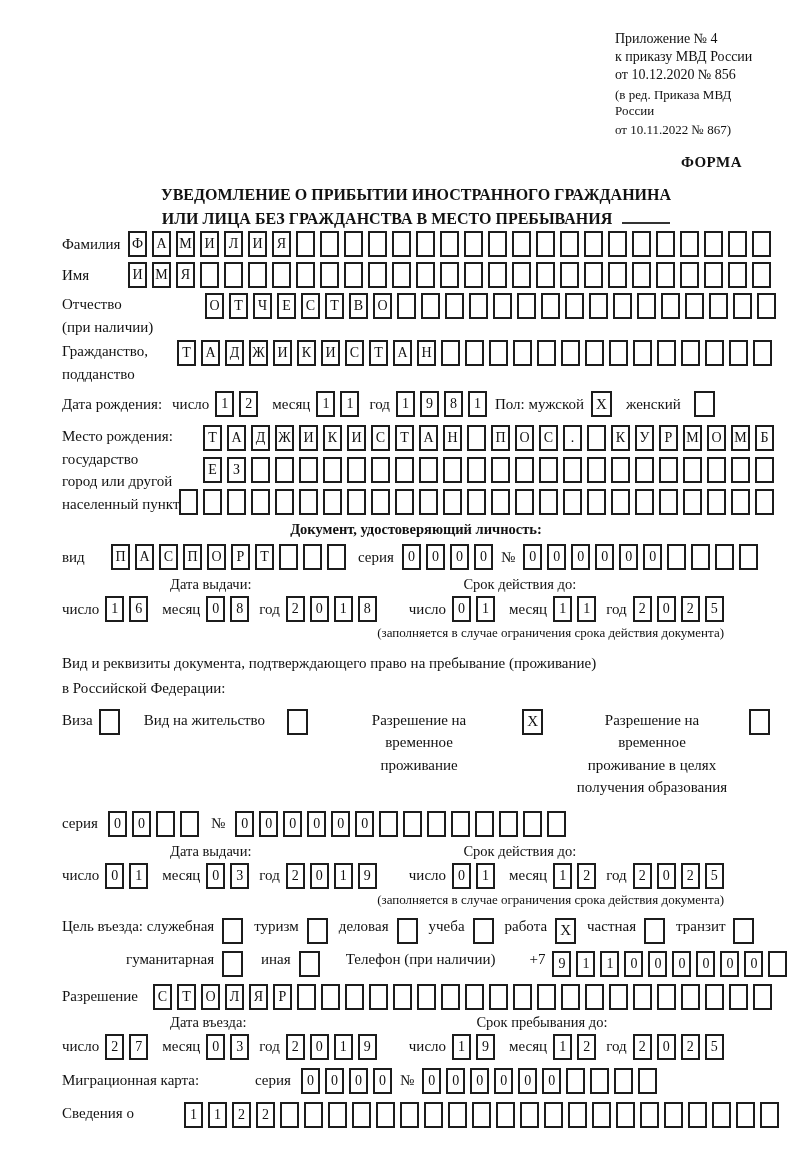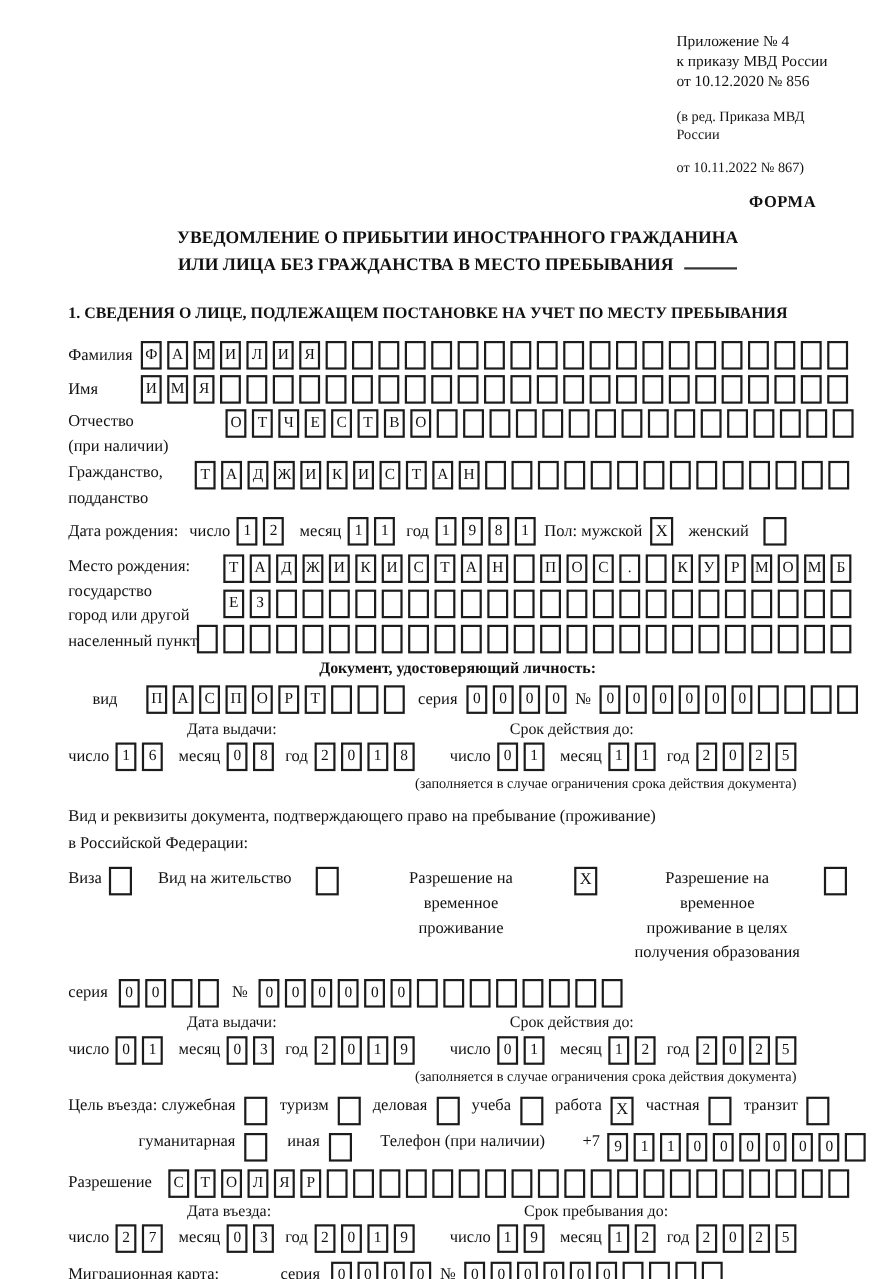--- a/index.html
+++ b/index.html
@@ -1,20 +1,20 @@
 <!DOCTYPE html>
 <html><head>
 <meta charset="utf-8">
 <style>
   html,body{margin:0;padding:0;background:#fff;}
   body{width:800px;height:1163px;overflow:hidden;font-family:"Liberation Serif","DejaVu Serif",serif;color:#111;}
   .page{box-sizing:border-box;width:800px;height:1163px;padding:30px 30px 0 62px;}
   
   .ref{margin-left:553px;font-size:14px;line-height:1.28;}
-  .ref .small{font-size:13px;line-height:1.25;margin-top:14px;}
+  .ref .small{font-size:13px;line-height:1.25;margin-top:3px;}
   .forma{text-align:right;padding-right:28px;font-weight:bold;font-size:15px;margin-top:16px;letter-spacing:.5px;}
   .title{text-align:center;font-weight:bold;font-size:16px;line-height:1.5;margin-top:12px;}
   .blank-line{display:inline-block;width:48px;border-bottom:2px solid #333;height:14px;margin-left:10px;}
   .sec-heading{font-weight:bold;font-size:14.5px;margin-top:24px;margin-bottom:16px;}
   
   .row{display:flex;align-items:center;margin-bottom:5px;}
   .row.top{align-items:flex-start;}
   .lbl{font-size:15px;flex-shrink:0;}
   .lbl2{font-size:15px;line-height:1.5;flex-shrink:0;}
   .w66{width:66px;} .w143{width:143px;} .w115{width:115px;} .w141{width:141px;}
@@ -57,21 +57,20 @@
     <div class="small">от 10.11.2022 № 867)</div>
   </div>
 
   <div class="forma">ФОРМА</div>
 
   <div class="title">
     <span>УВЕДОМЛЕНИЕ О ПРИБЫТИИ ИНОСТРАННОГО ГРАЖДАНИНА</span><br>
     <span>ИЛИ ЛИЦА БЕЗ ГРАЖДАНСТВА В МЕСТО ПРЕБЫВАНИЯ</span><span class="blank-line"></span>
   </div>
 
-  <div class="sec-heading">1. СВЕДЕНИЯ О ЛИЦЕ, ПОДЛЕЖАЩЕМ ПОСТАНОВКЕ НА УЧЕТ ПО МЕСТУ ПРЕБЫВАНИЯ</div>
 
   <div class="row">
     <div class="lbl w66">Фамилия</div>
     <div class="cells">
         <span class="cell">Ф</span>
         <span class="cell">А</span>
         <span class="cell">М</span>
         <span class="cell">И</span>
         <span class="cell">Л</span>
         <span class="cell">И</span>
@@ -313,21 +312,21 @@
           <span class="cell"></span>
           <span class="cell"></span>
           <span class="cell"></span>
           <span class="cell"></span>
         </div>
     </div>
   </div>
 
   <div class="doc-heading">Документ, удостоверяющий личность:</div>
 
-  <div class="drow" style="margin-bottom:6px;margin-left:22px;">
+  <div class="drow" style="margin-bottom:6px;">
     <span class="lbl w49">вид</span>
     <span class="cells">
         <span class="cell">П</span>
         <span class="cell">А</span>
         <span class="cell">С</span>
         <span class="cell">П</span>
         <span class="cell">О</span>
         <span class="cell">Р</span>
         <span class="cell">Т</span>
         <span class="cell"></span>

